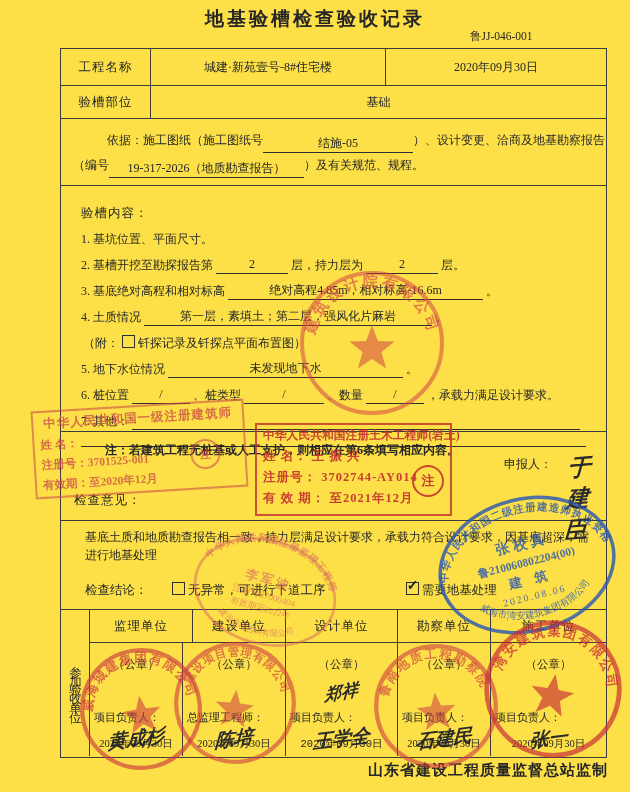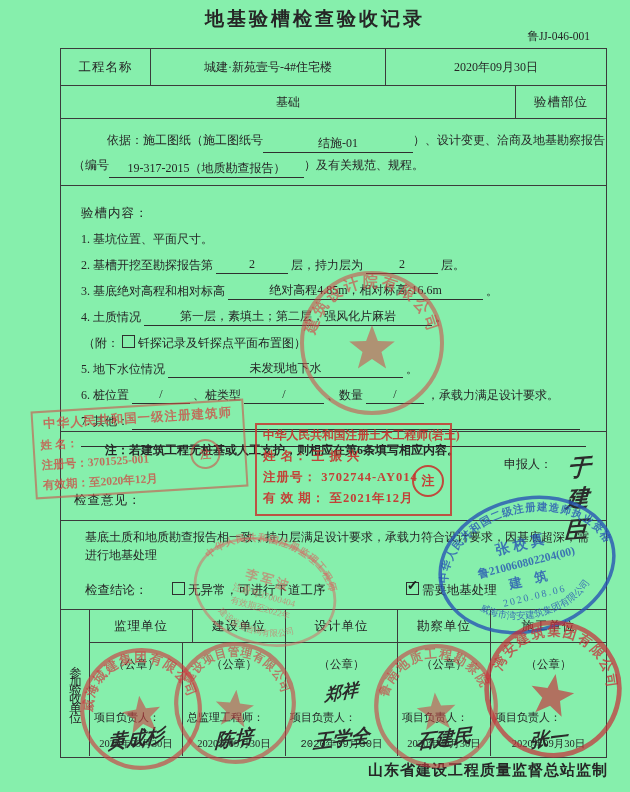--- a/index.html
+++ b/index.html
@@ -1,19 +1,19 @@
 <!DOCTYPE html>
 <html><head>
 <meta charset="utf-8">
 <style>
   html,body{margin:0;padding:0;}
   body{background:#eceae7;font-family:"Liberation Serif","DejaVu Serif",serif;}
-  .page{position:relative;width:630px;height:792px;background:#86efac;overflow:hidden;color:#262626;}
+  .page{position:relative;width:630px;height:792px;background:#fde047;overflow:hidden;color:#262626;}
   .title{position:absolute;top:6px;left:0;width:100%;text-align:center;font-size:19px;font-weight:bold;letter-spacing:3px;}
-  .form-code{position:absolute;top:29px;left:470px;width:120px;text-align:right;font-size:11.5px;}
+  .form-code{position:absolute;top:29px;left:470px;width:120px;text-align:left;font-size:11.5px;}
   .footer{position:absolute;top:761px;left:300px;width:308px;text-align:right;font-size:15px;font-weight:bold;letter-spacing:1px;}
 
   .tbl{position:absolute;left:60px;top:48px;width:547px;height:710px;border:1.5px solid #3b3b3b;box-sizing:border-box;font-size:12px;}
   .row{box-sizing:border-box;border-bottom:1px solid #3b3b3b;display:flex;}
   .row:last-child{border-bottom:none;}
   .cell{box-sizing:border-box;border-right:1px solid #3b3b3b;display:flex;align-items:center;justify-content:center;text-align:center;}
   .cell:last-child{border-right:none;}
   .lab{font-size:12.5px;letter-spacing:1px;}
 
   .r1{height:37px;}
@@ -86,35 +86,35 @@
 
 <div class="page">
 
   <div class="title">地基验槽检查验收记录</div>
   <div class="form-code">鲁JJ-046-001</div>
 
   <div class="tbl">
 
     <div class="row r1">
       <div class="cell w-label lab">工程名称</div>
-      <div class="cell w-proj">城建·新苑壹号-4#住宅楼</div>
+      <div class="cell w-proj">城建·新苑壹号-8#住宅楼</div>
       <div class="cell w-dval">2020年09月30日</div>
     </div>
 
     <div class="row r2">
+      <div class="cell w-label lab">验槽部位</div>
       <div class="cell w-part">基础</div>
-      <div class="cell w-label lab">验槽部位</div>
     </div>
 
     <div class="row r3">
       <div style="padding-left:34px;white-space:nowrap;">
-        <span>依据：施工图纸（施工图纸号</span><span class="ul" style="width:150px;">结施-01</span><span>）、设计变更、洽商及地基勘察报告</span>
+        <span>依据：施工图纸（施工图纸号</span><span class="ul" style="width:150px;">结施-05</span><span>）、设计变更、洽商及地基勘察报告</span>
       </div>
       <div style="white-space:nowrap;">
-        <span>（编号</span><span class="ul" style="width:195px;">19-317-2015（地质勘查报告）</span><span>）及有关规范、规程。</span>
+        <span>（编号</span><span class="ul" style="width:195px;">19-317-2026（地质勘查报告）</span><span>）及有关规范、规程。</span>
       </div>
     </div>
 
     <div class="row r4">
       <div class="item item-head">验槽内容：</div>
       <div class="item">1. 基坑位置、平面尺寸。</div>
       <div class="item">
         <span>2. 基槽开挖至勘探报告第</span>
         <span class="ul" style="width:72px;">2</span>
         <span>层，持力层为</span>

